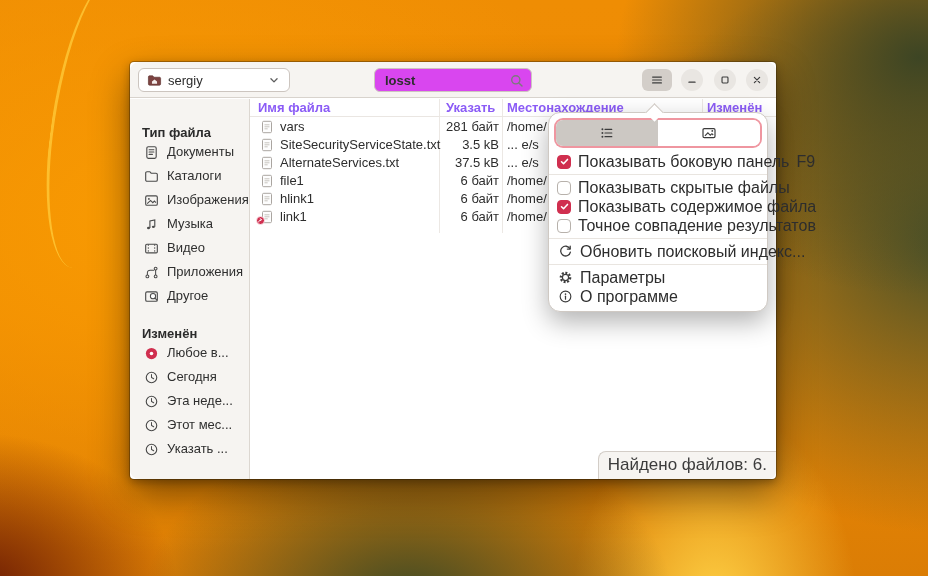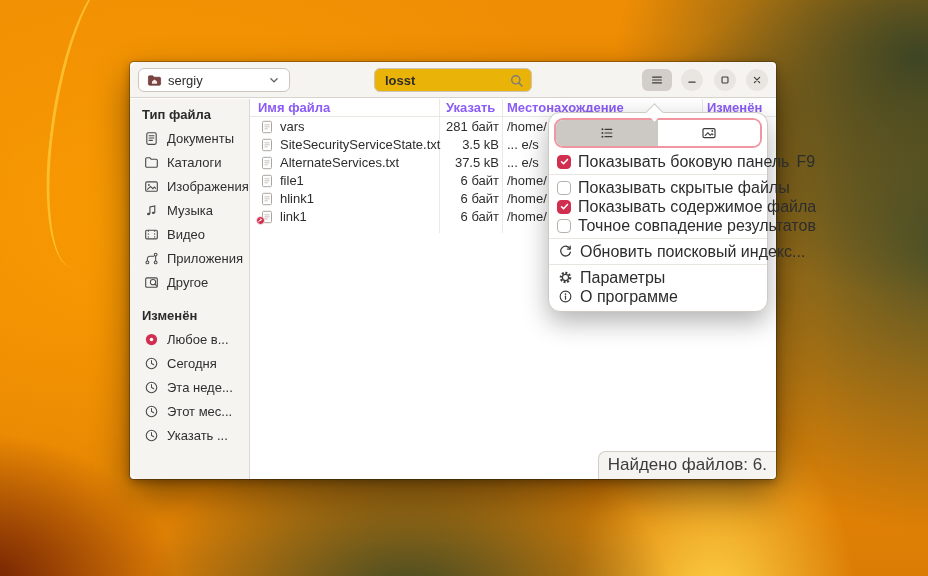--- a/index.html
+++ b/index.html
@@ -33,21 +33,21 @@
     border-bottom:1px solid #d8d3cd; border-radius:9px 9px 0 0;
   }
   .loc-btn{
     position:absolute; left:8px; top:6px; width:152px; height:24px;
     background:#fff; border:1px solid #ccc5bf; border-radius:6px;
     display:flex; align-items:center; gap:6px; padding:0 8px; cursor:pointer;
   }
   .loc-btn .lbl{ font-size:13px; color:#2d2d2d; flex:1; text-align:left; }
   .search-entry{
     position:absolute; left:244px; top:6px; width:158px; height:24px;
-    background:#eab308; border:1px solid #ccc5bf; border-radius:6px;
+    background:#d946ef; border:1px solid #ccc5bf; border-radius:6px;
   }
   .search-entry input{
     position:absolute; left:0; top:0; width:100%; height:100%;
     border:none; background:transparent; outline:none;
     font-family:"Liberation Sans",sans-serif; font-size:13px; font-weight:bold;
     color:#2d2d2d; padding:0 26px 0 10px;
   }
   .search-entry .mag{ position:absolute; right:6px; top:4px; }
   .hamburger{
     position:absolute; left:512px; top:7px; width:30px; height:22px;
@@ -62,24 +62,24 @@
 
   
   .content{
     position:absolute; top:37px; left:0; right:0; bottom:0;
     display:flex; border-radius:0 0 9px 9px; overflow:hidden;
   }
   .sidebar{
     width:120px; flex:none; background:#f6f4f1; border-right:1px solid #dcd7d1;
     padding-top:2px;
   }
-  .sb-head{ font-size:13px; font-weight:bold; color:#2b2b2b; padding:6px 0 4px 12px; }
+  .sb-head{ font-size:13px; font-weight:bold; color:#2b2b2b; padding:6px 0 4px 12px;margin-top:18px; }
   .sb-head.second{ margin-top:8px; }
   .sb-item{
-    height:24px; display:flex; align-items:center; gap:8px; padding-left:13px;
+    height:24px; display:flex; gap:8px; padding-left:13px;
     font-size:13px; color:#2f2f2f; cursor:pointer;
   }
   .sb-item .icn{ width:16px; height:16px; flex:none; display:flex; align-items:center; justify-content:center; }
 
   .main{ flex:1; position:relative; background:#fff; }
   .colsep{ position:absolute; top:0; width:1px; height:134px; background:#ece8e4; }
   .list-header{
     position:absolute; top:0; left:0; right:0; height:18px;
     border-bottom:1px solid #eae6e2; font-size:13px; font-weight:bold; color:#8b5cf6;
   }

